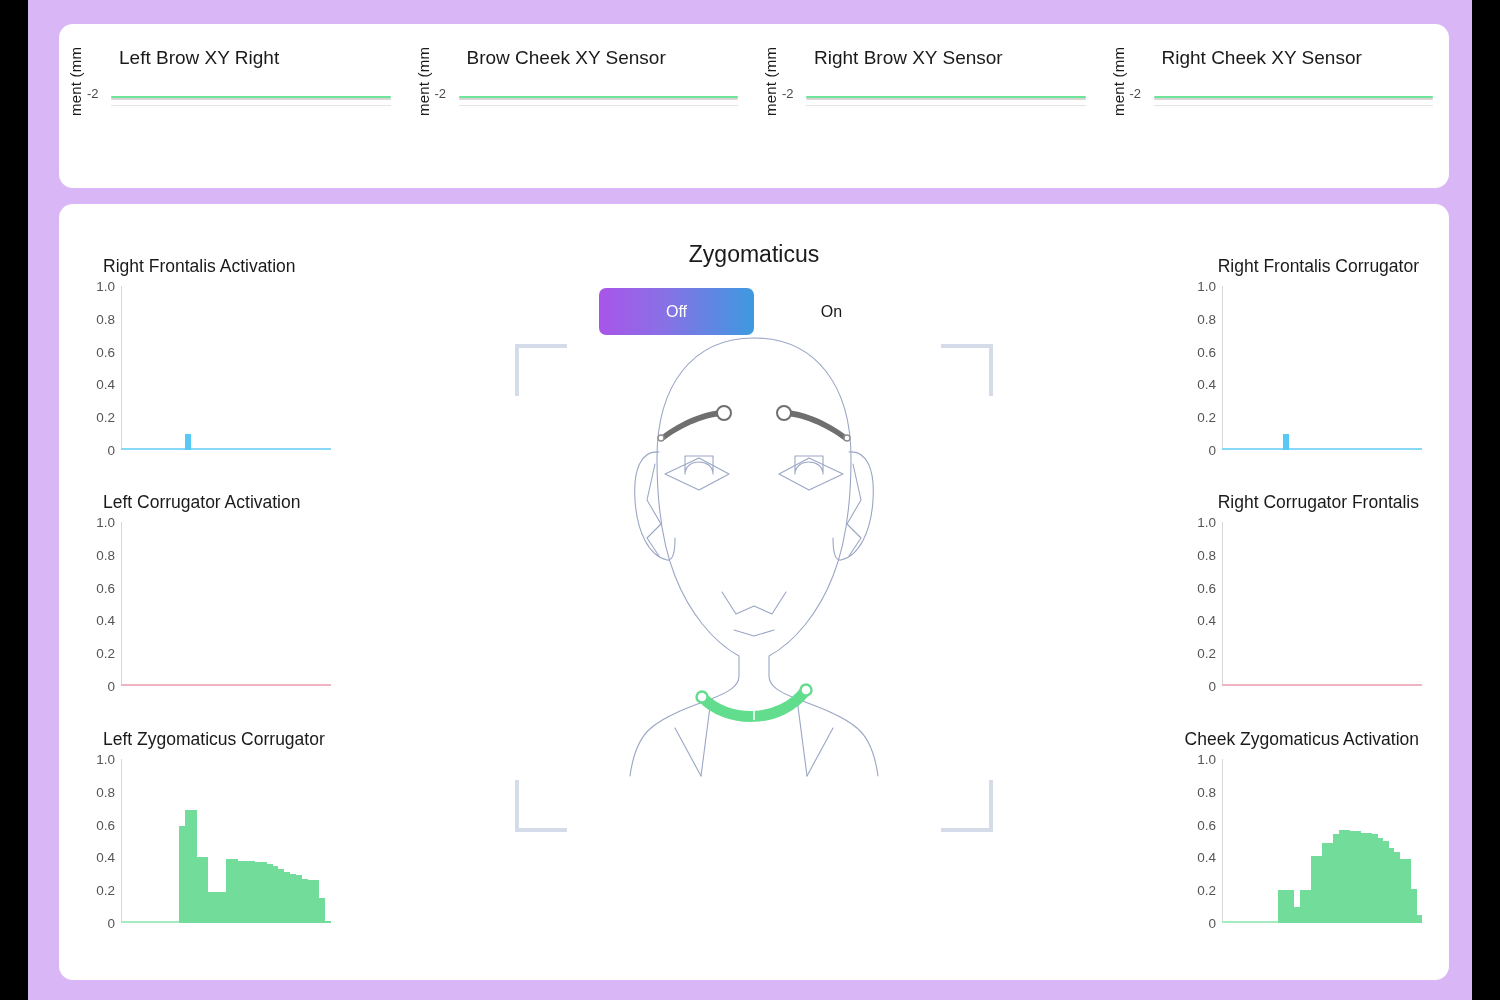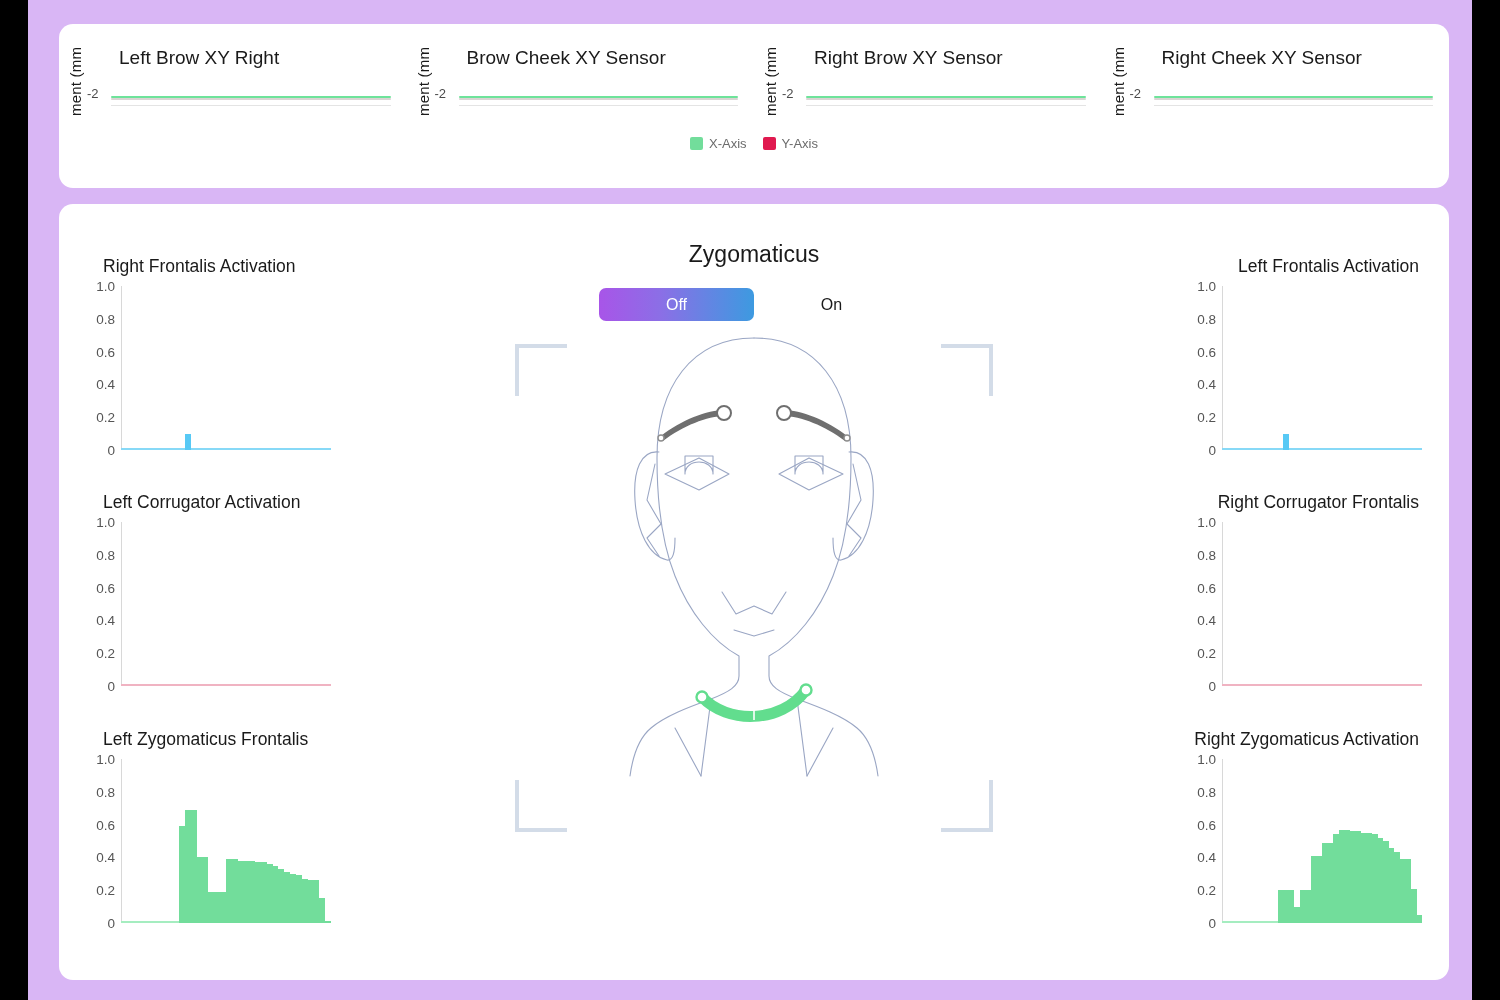--- a/index.html
+++ b/index.html
@@ -96,21 +96,21 @@
   #center { position:absolute; left:420px; top:0; width:550px; height:776px; }
   #personalized-title {
     position:absolute; top:37px; left:0; width:100%; text-align:center;
     font-size:23px; color:#1a1a1a;
   }
   #toggle-row {
     position:absolute; top:84px; left:0; width:100%;
     display:flex; align-items:center; justify-content:center; gap:0px;
   }
   #toggle-off {
-    width:155px; height:33px; border-radius:7px;
+    width:155px; height:47px; border-radius:7px;
     background:linear-gradient(90deg,#a855e8 0%, #8b6fe6 40%, #3d9ae0 100%);
     color:#ffffff; font-size:16px; border:none; cursor:pointer;
     display:flex; align-items:center; justify-content:center;
     font-family:"Liberation Sans", sans-serif;
   }
   #toggle-on {
     width:155px; height:32px; background:transparent; border:none; cursor:pointer;
     color:#1a1a1a; font-size:16px;
     display:flex; align-items:center; justify-content:center;
     font-family:"Liberation Sans", sans-serif;
@@ -162,30 +162,20 @@
         </div>
         <div class="sensor-cell" style="left: 1050.5px; width: 331.5px;">
           <div class="sensor-ylabel">ment (mm</div>
           <div class="sensor-title">Right Cheek XY Sensor</div>
           <div class="sensor-tick">-2</div>
           <div class="sensor-plot" style="width: 279.5px;">
             <div class="ln ln-y"></div>
             <div class="ln ln-x"></div>
             <div class="sensor-axis"></div>
           </div>
-        </div>
-      </div>
-    <div id="sensor-legend">
-        <div class="lg-item">
-          <span class="lg-sw" style="background: rgb(114, 221, 155);"></span>
-          <span class="lg-txt">X-Axis</span>
-        </div>
-        <div class="lg-item">
-          <span class="lg-sw" style="background: rgb(224, 25, 79);"></span>
-          <span class="lg-txt">Y-Axis</span>
         </div>
       </div>
   </div>
 
   <div class="panel" id="main-panel">
 
     <div id="charts-left">
         <div class="chart left" style="top: 52px; left: 22px;">
           <div class="chart-title">Right Frontalis Activation</div>
           <div class="plotbox">
@@ -284,21 +274,21 @@
               <div class="bar green" style="height: 0%; background: transparent;"></div>
               <div class="bar green" style="height: 0%; background: transparent;"></div>
               <div class="bar green" style="height: 0%; background: transparent;"></div>
               <div class="bar green" style="height: 0%; background: transparent;"></div>
               <div class="bar green" style="height: 0%; background: transparent;"></div>
               <div class="bar green" style="height: 0%; background: transparent;"></div>
             </div>
           </div>
         </div>
         <div class="chart left" style="top: 525px; left: 22px;">
-          <div class="chart-title">Left Zygomaticus Frontalis</div>
+          <div class="chart-title">Left Zygomaticus Corrugator</div>
           <div class="plotbox">
             <div class="axis-y"></div>
             <div class="axis-x"></div>
             <div class="ytick" style="top: 0%;">1.0</div>
             <div class="ytick" style="top: 20%;">0.8</div>
             <div class="ytick" style="top: 40%;">0.6</div>
             <div class="ytick" style="top: 60%;">0.4</div>
             <div class="ytick" style="top: 80%;">0.2</div>
             <div class="ytick" style="top: 100%;">0</div>
             <div class="baseline" style="background: rgb(165, 237, 192);"></div>
@@ -338,21 +328,21 @@
               <div class="bar green" style="height: 26%;"></div>
               <div class="bar green" style="height: 26%;"></div>
               <div class="bar green" style="height: 15%;"></div>
               <div class="bar green" style="height: 1%;"></div>
             </div>
           </div>
         </div>
       </div>
     <div id="charts-right">
         <div class="chart right" style="top: 52px; left: 1118px;">
-          <div class="chart-title">Left Frontalis Activation</div>
+          <div class="chart-title">Right Frontalis Corrugator</div>
           <div class="plotbox">
             <div class="axis-y"></div>
             <div class="axis-x"></div>
             <div class="ytick" style="top: 0%;">1.0</div>
             <div class="ytick" style="top: 20%;">0.8</div>
             <div class="ytick" style="top: 40%;">0.6</div>
             <div class="ytick" style="top: 60%;">0.4</div>
             <div class="ytick" style="top: 80%;">0.2</div>
             <div class="ytick" style="top: 100%;">0</div>
             <div class="baseline" style="background: rgb(135, 217, 247);"></div>
@@ -442,21 +432,21 @@
               <div class="bar green" style="height: 0%; background: transparent;"></div>
               <div class="bar green" style="height: 0%; background: transparent;"></div>
               <div class="bar green" style="height: 0%; background: transparent;"></div>
               <div class="bar green" style="height: 0%; background: transparent;"></div>
               <div class="bar green" style="height: 0%; background: transparent;"></div>
               <div class="bar green" style="height: 0%; background: transparent;"></div>
             </div>
           </div>
         </div>
         <div class="chart right" style="top: 525px; left: 1118px;">
-          <div class="chart-title">Right Zygomaticus Activation</div>
+          <div class="chart-title">Cheek Zygomaticus Activation</div>
           <div class="plotbox">
             <div class="axis-y"></div>
             <div class="axis-x"></div>
             <div class="ytick" style="top: 0%;">1.0</div>
             <div class="ytick" style="top: 20%;">0.8</div>
             <div class="ytick" style="top: 40%;">0.6</div>
             <div class="ytick" style="top: 60%;">0.4</div>
             <div class="ytick" style="top: 80%;">0.2</div>
             <div class="ytick" style="top: 100%;">0</div>
             <div class="baseline" style="background: rgb(165, 237, 192);"></div>

